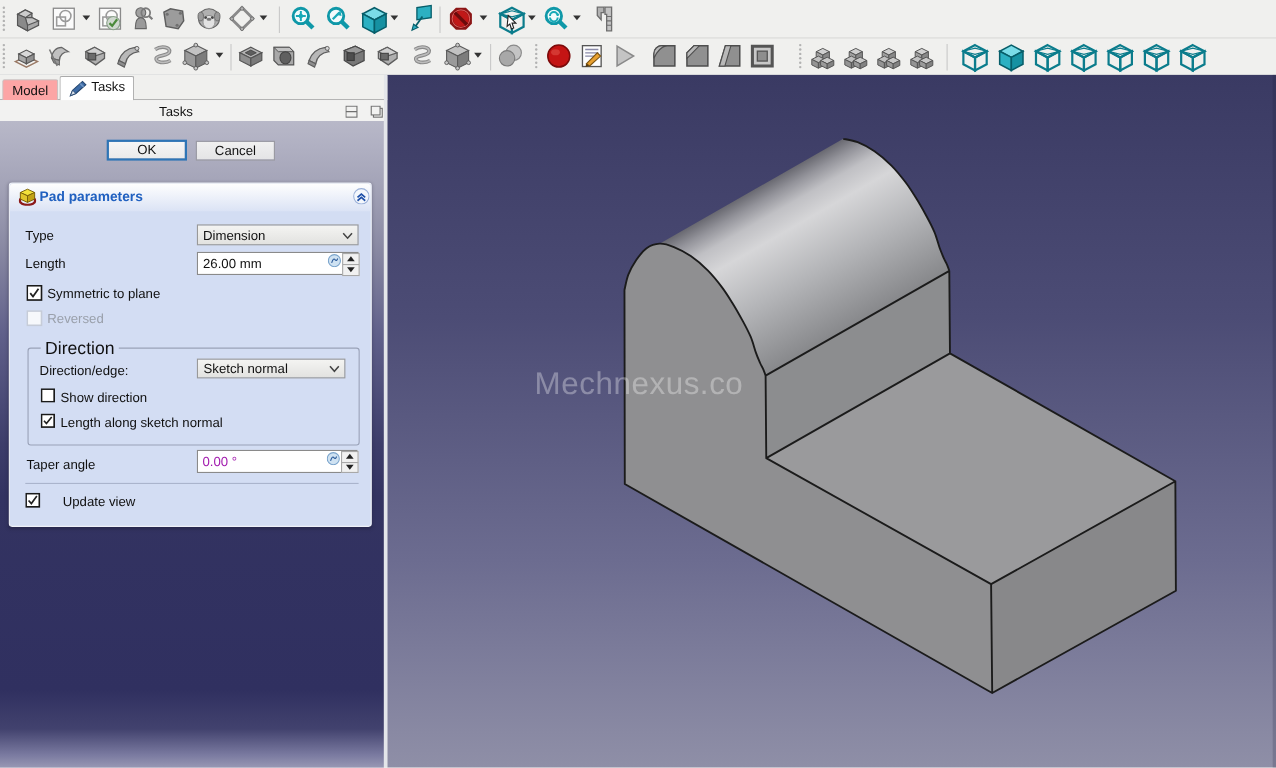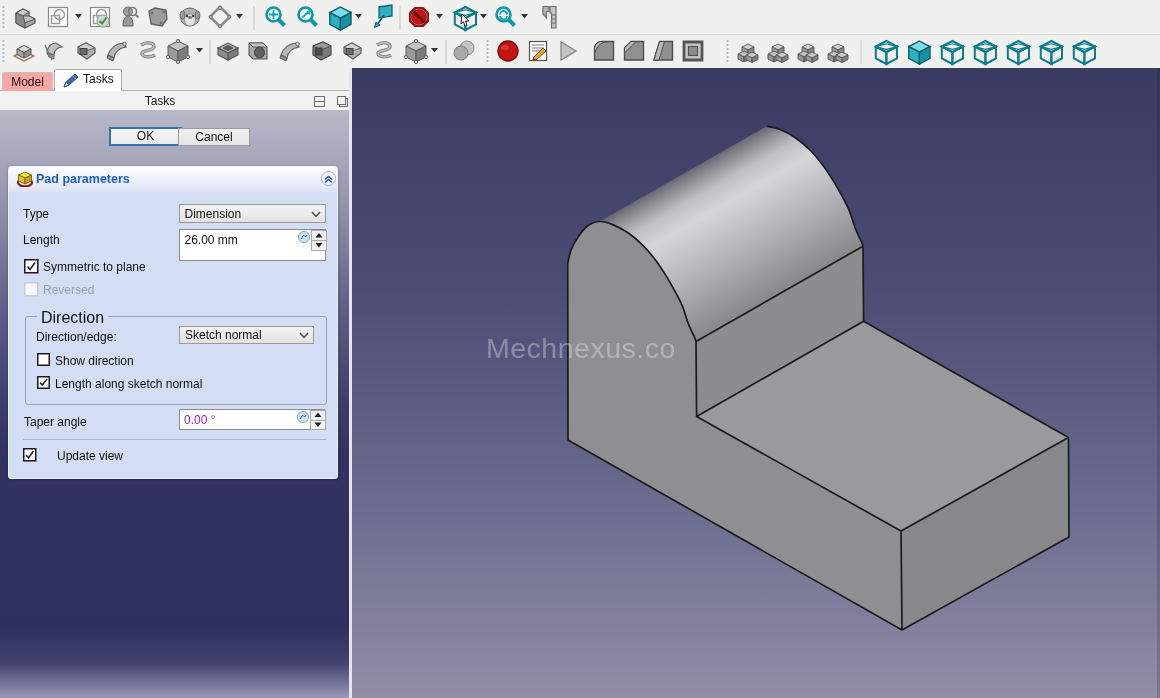--- a/index.html
+++ b/index.html
@@ -353,21 +353,21 @@
   <svg class="abs" style="left:314px;top:28px;" width="36" height="12">
     <rect x="0.5" y="0.5" width="10" height="10" fill="none" stroke="#707070" stroke-width="1"></rect>
     <line x1="0.5" y1="5.5" x2="10.5" y2="5.5" stroke="#707070" stroke-width="1"></line>
     <rect x="25.5" y="2.5" width="8" height="8" fill="none" stroke="#707070" stroke-width="1"></rect>
     <rect x="23.5" y="0.5" width="8" height="8" fill="#f2f2f1" stroke="#707070" stroke-width="1"></rect>
   </svg>
 
   <div class="abs" style="left:0;top:42px;width:349px;height:588px;background:linear-gradient(180deg,#b8b8c8 0%,#b0b0c2 4%,#a3a3b7 10%,#8888a2 20%,#60608a 33%,#3d3d6a 50%,#333361 58%,#303060 88%,#42426e 94%,#7a7aa0 98%,#9898b4 100%);"></div>
   <div class="abs" style="left:349px;top:0;width:3px;height:630px;background:#e4e6ea;"></div>
 
-  <div class="abs" style="left:97px;top:59px;width:73px;height:19px;background:linear-gradient(#f6f6f6,#eaeaea);border:2px solid #2e75b6;box-sizing:border-box;text-align:center;font-size:12px;color:#111;line-height:15px;margin-left:12px;">OK</div>
+  <div class="abs" style="left:97px;top:59px;width:73px;height:19px;background:linear-gradient(#f6f6f6,#eaeaea);border:2px solid #2e75b6;box-sizing:border-box;text-align:center;font-size:12px;color:#111;line-height:15px;">OK</div>
   <div class="abs" style="left:178px;top:60px;width:72px;height:18px;background:linear-gradient(#f0f0f0,#e4e4e6);border:1px solid #9a9aa2;box-sizing:border-box;text-align:center;font-size:12px;color:#111;line-height:16px;">Cancel</div>
 
   <div class="abs" id="padbox" style="left:8px;top:97.5px;width:328px;height:311px;background:#d3ddf3;border:1px solid #eef1f8;border-radius:3px;box-shadow:0 1px 3px rgba(20,20,40,0.35);">
     <div class="abs" style="left:0;top:0;width:328px;height:25px;background:linear-gradient(#fefefe,#dbe3f5);border-radius:3px 3px 0 0;"></div>
     <svg class="abs" style="left:8px;top:4px;" width="16" height="16">
       <ellipse cx="8" cy="11.5" rx="7" ry="3.8" fill="none" stroke="#8c1a1a" stroke-width="2.2"></ellipse>
       <polygon points="8,1 14.5,4 8,7 1.5,4" fill="#f3e23a" stroke="#7a6208" stroke-width="0.9"></polygon>
       <polygon points="1.5,4 8,7 8,13 1.5,10" fill="#e0c52a" stroke="#7a6208" stroke-width="0.9"></polygon>
       <polygon points="14.5,4 8,7 8,13 14.5,10" fill="#c2a214" stroke="#7a6208" stroke-width="0.9"></polygon>
     </svg>
@@ -378,21 +378,21 @@
     </svg>
 
     <div class="abs lbl" style="left:14px;top:40px;">Type</div>
     <div class="abs" style="left:169.5px;top:37px;width:147px;height:19px;background:linear-gradient(#f4f4f2,#e2e2e0);border:1px solid #999;box-sizing:border-box;">
       <div class="abs" style="left:5px;top:2px;font-size:12px;color:#111;">Dimension</div>
       <svg class="abs" style="left:131px;top:6px;" width="10" height="7">
           <polyline points="1,1 5,5.5 9,1" fill="none" stroke="#444" stroke-width="1.4"></polyline>
         </svg>
     </div>
     <div class="abs lbl" style="left:14px;top:66px;">Length</div>
-    <div class="abs" style="left:169.5px;top:62.5px;width:147px;height:32px;background:#fff;border:1px solid #8a8a8a;box-sizing:border-box;">
+    <div class="abs" style="left:169.5px;top:62.5px;width:147px;height:21px;background:#fff;border:1px solid #8a8a8a;box-sizing:border-box;">
       <div class="abs" style="left:5px;top:3px;font-size:12px;color:#111;">26.00 mm</div>
       <svg class="abs" style="left:118px;top:1px;" width="12" height="12">
         <circle cx="6" cy="6" r="5.5" fill="#cfe2f2" stroke="#7aa4cc" stroke-width="1"></circle>
         <path d="M3.5 8 Q5 3 6.5 5 Q8 7 9 4" fill="none" stroke="#2a5a9a" stroke-width="1"></path>
       </svg>
       <div class="abs spin" style="left:131px;top:0px;width:14px;height:9px;background:#f1f1f1;border:1px solid #a8a8a8;">
         <svg width="12" height="8">
             <polygon points="6,2 9.5,6.5 2.5,6.5" fill="#222"></polygon>
           </svg>
       </div>

